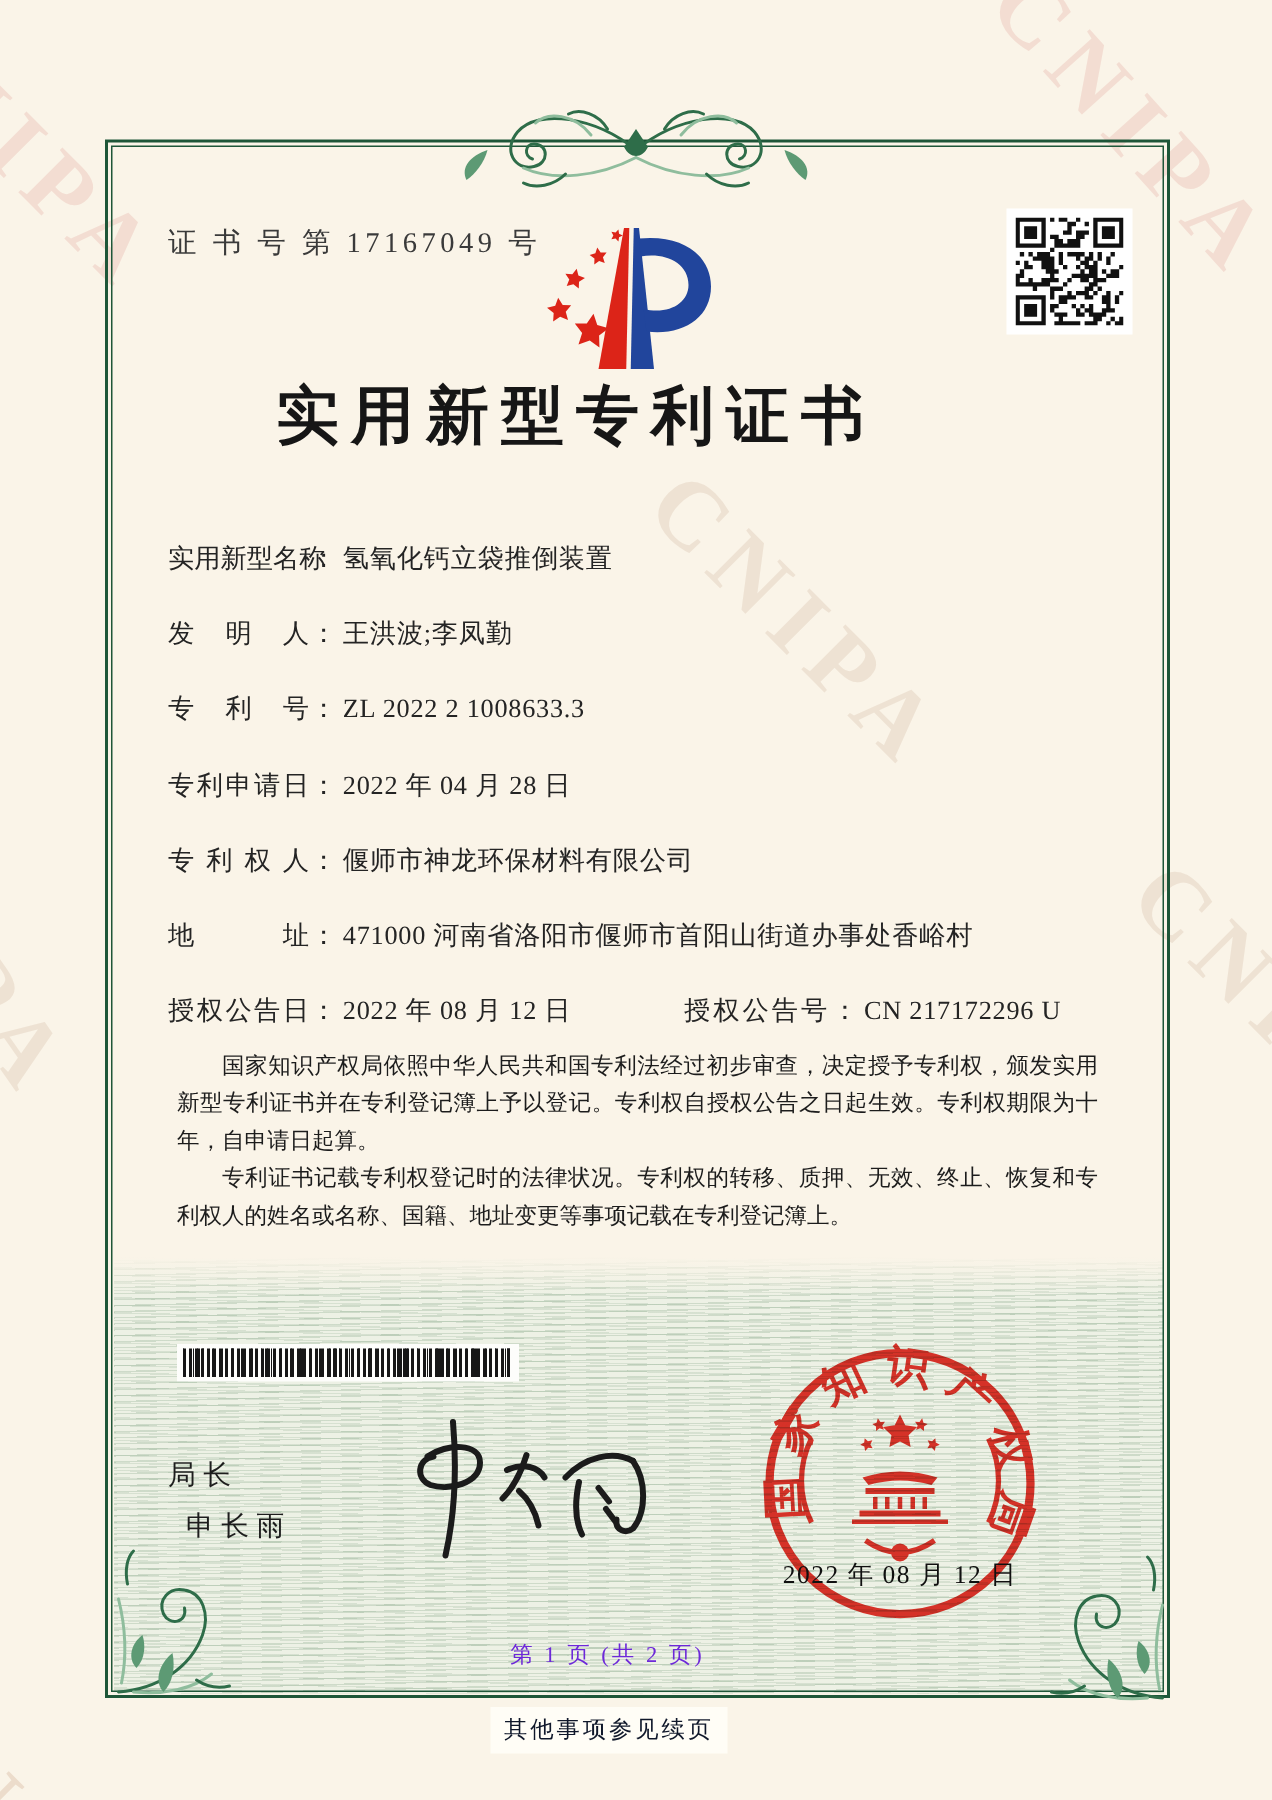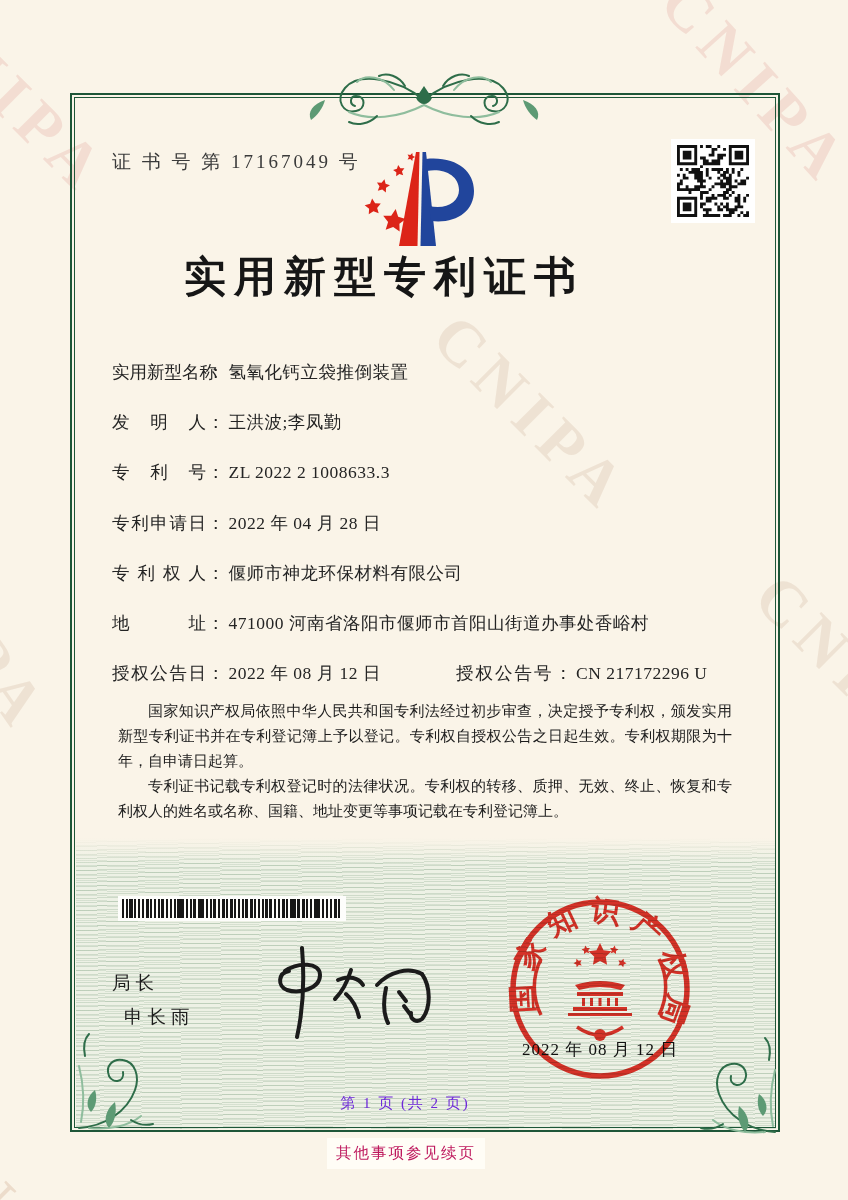--- a/index.html
+++ b/index.html
@@ -94,21 +94,21 @@
     position:absolute; z-index:6; left:518px; top:1038px; width:164px;
     text-align:center; font-size:17px; letter-spacing:1px; color:#101010;
   }
   .page-footer{
     position:absolute; z-index:5; left:0; top:1094px; width:810px;
     text-align:center; font-size:15px; letter-spacing:2px; color:#6d28d9;
   }
   .continuation{
     position:absolute; z-index:6; left:327px; top:1138px; width:158px; height:31px;
     background:#fffdf6; display:flex; align-items:center; justify-content:center;
-    font-size:15.5px; letter-spacing:2px; color:#be185d;font-family:Liberation Mono, monospace;
+    font-size:15.5px; letter-spacing:2px; color:#0f172a;font-family:Liberation Mono, monospace;
   }
 </style>
 </head>
 <body>
 
 <div class="page" style="--paper: #faf4e8; --green: #1e5638; --wm: #eee2d3;">
 
   <span class="wm wm1">CNIPA</span>
   <span class="wm wm2">CNIPA</span>
   <span class="wm wm3">CNIPA</span>

